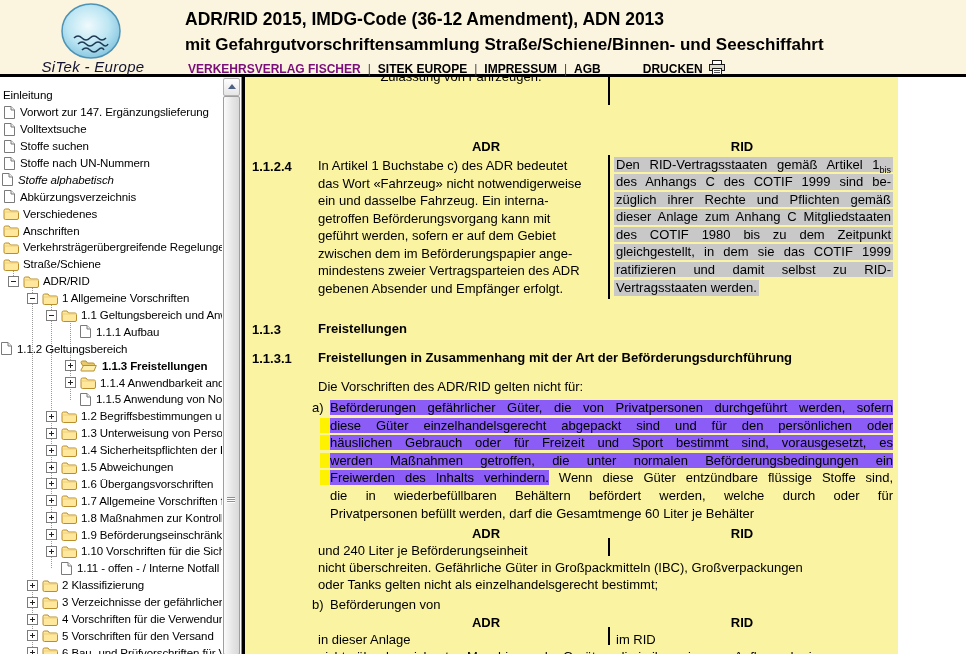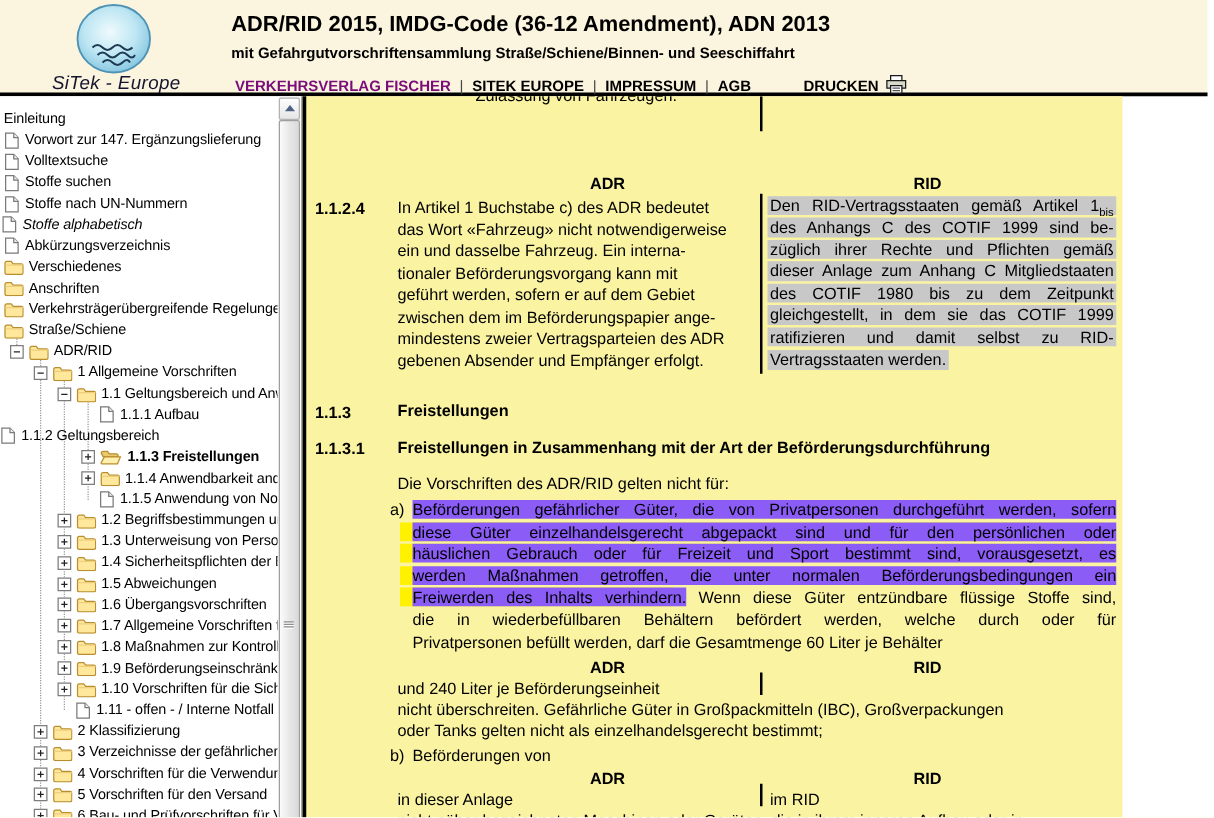--- a/index.html
+++ b/index.html
@@ -7,21 +7,21 @@
        font-family:"Liberation Sans",sans-serif;color:#000;}
 
   
   .header{position:absolute;left:0;top:0;width:966px;height:74px;background:#FBF4DE;
           border-bottom:3px solid #000;box-sizing:content-box;}
   .logo-wrap{position:absolute;left:52px;top:2px;width:78px;height:58px;}
   .brand{position:absolute;left:18px;top:58px;width:150px;text-align:center;
          font-style:italic;font-size:15px;color:#141430;letter-spacing:0.3px;}
   .hgroup{position:absolute;left:185px;top:9px;}
   .title{font-size:17.5px;font-weight:bold;}
-  .subtitle{font-size:12px;font-weight:bold;margin-top:5px;}
+  .subtitle{font-size:17px;font-weight:bold;margin-top:5px;}
   .nav{position:absolute;left:188px;top:60px;display:flex;align-items:center;
        font-size:12px;font-weight:bold;white-space:nowrap;}
   .nav .sep{color:#444;margin:0 7px;font-weight:normal;}
   .nav .navlink{cursor:default;}
   .printblock{display:flex;align-items:center;margin-left:42px;gap:5px;}
 
   
   .sidebar{position:absolute;left:0;top:77px;width:241px;height:577px;background:#fff;
            border-right:1px solid #8a8a8a;overflow:hidden;}
   .tree{position:absolute;left:0;top:10px;right:19px;font-size:11.5px;letter-spacing:-0.1px;}
@@ -489,21 +489,21 @@
       <span class="adrh">ADR</span>
       <span class="ridh">RID</span>
     </div>
 
     <div class="abs sec1124">
       <div class="abs secnum">1.1.2.4</div>
       <div class="abs adrcol">
           <div class="cline">In Artikel 1 Buchstabe c) des ADR bedeutet</div>
           <div class="cline">das Wort «Fahrzeug» nicht notwendigerweise</div>
           <div class="cline">ein und dasselbe Fahrzeug. Ein interna-</div>
-          <div class="cline">tionaler Beförderungsvorgang kann mit</div>
+          <div class="cline">getroffen Beförderungsvorgang kann mit</div>
           <div class="cline">geführt werden, sofern er auf dem Gebiet</div>
           <div class="cline">zwischen dem im Beförderungspapier ange-</div>
           <div class="cline">mindestens zweier Vertragsparteien des ADR</div>
           <div class="cline">gebenen Absender und Empfänger erfolgt.</div>
         </div>
       <div class="abs vdiv"></div>
       <div class="abs ridcol">
           <div class="rline">Den RID-Vertragsstaaten gemäß Artikel 1<sub>bis</sub></div>
           <div class="rline">des Anhangs C des COTIF 1999 sind be-</div>
           <div class="rline">züglich ihrer Rechte und Pflichten gemäß</div>

